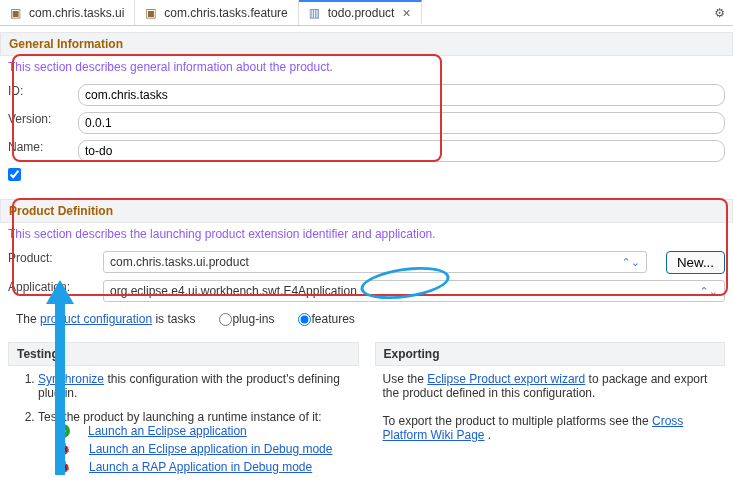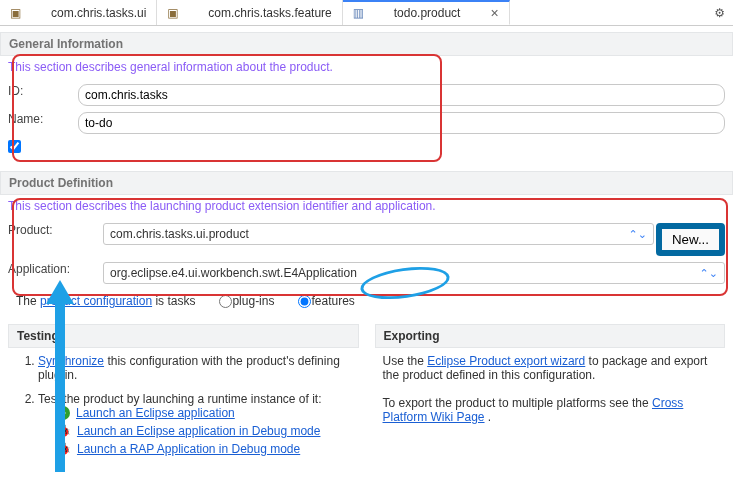--- a/index.html
+++ b/index.html
@@ -1,44 +1,44 @@
 <!DOCTYPE html>
 <html><head>
 <meta charset="utf-8">
 <style>
   * { box-sizing: border-box; margin: 0; padding: 0; }
   body { font-family: -apple-system, "Segoe UI", Arial, sans-serif; font-size: 12px; color: #333; background: #fff; width: 733px; }
   .tabbar { display: flex; align-items: center; border-bottom: 1px solid #ccc; height: 26px; }
-  .tab { display: flex; align-items: center; padding: 4px 10px; border-right: 1px solid #ddd; cursor: pointer; height: 100%; gap: 22px; }
+  .tab { display: flex; align-items: center; padding: 4px 10px; border-right: 1px solid #ddd; cursor: pointer; height: 100%; }
   .tab.active { background: #fff; border-top: 2px solid #3b82f6; border-bottom: 1px solid #fff; }
   .tab .icn { margin-right: 5px; }
   .tab .close { margin-left: 8px; color: #666; font-size: 14px; line-height: 1; }
-  .section-head { background: #f2f3f4; border: 1px solid #e4e6e8; padding: 4px 8px; font-weight: 600; color: #737373; margin-top: 6px; }
+  .section-head { background: #f2f3f4; border: 1px solid #e4e6e8; padding: 4px 8px; font-weight: 600; color: #a16207; margin-top: 6px; }
   .section-desc { padding: 4px 8px; color: #8b5cf6; }
   .form { padding: 6px 8px; }
   .row { display: flex; align-items: flex-start; margin-bottom: 6px; }
   .row .lbl { width: 70px; color: #444; }
   .row.wider .lbl { width: 95px; }
   .row input[type=text] { flex: 1; border: 1px solid #c8c8c8; border-radius: 9px; padding: 3px 6px; font-size: 12px; }
   .row.checkbox { align-items: center; }
   .row.checkbox input { margin-right: 6px; }
   .selectlike { flex:1; display:flex; align-items:center; border:1px solid #c8c8c8; border-radius:3px; padding:3px 6px; background:#fff; }
   .selectlike .val { flex:1; }
-  .btn { border:6px solid #0369a1; border-radius:4px; padding:3px 10px; background:#fafafa; margin-left:2px; cursor:pointer; }
+  .btn { border:1px solid #0369a1; border-radius:4px; padding:3px 10px; background:#fafafa; margin-left:19px; cursor:pointer; }
   .link { color:#1a5fd4; text-decoration: underline; cursor:pointer; }
   .radio-row { display:flex; align-items:center; gap:24px; padding:4px 8px; }
   .radio-opt { display:flex; align-items:center; gap:0; }
   .cols { display:flex; gap:16px; padding:0 8px; }
   .col { flex:1; }
   .col-head { background:#f2f3f4; border:1px solid #e4e6e8; padding:4px 8px; font-weight:600; margin-top:6px;}
   .col-body { padding:6px 8px; }
   ol { padding-left: 22px; }
   ol li { margin-bottom:10px; }
   ul.launch { list-style:none; padding-left:18px; }
-  ul.launch li { display:flex; align-items:center; gap:6px; margin-bottom:4px; }
+  ul.launch li { display:flex; align-items:center; gap:18px; margin-bottom:4px; }
   
   .i-plugin { display:inline-block; width:14px; height:14px; position:relative; }
   .i-plugin::before { content:"▣"; color:#8a6d3b; font-size:12px; }
   .i-prod { display:inline-block; width:14px; height:14px; }
   .i-prod::before { content:"▥"; color:#5a7db4; font-size:12px; }
   .i-updown { color:#3b82f6; font-size:11px; }
   .i-run { display:inline-block; width:14px; height:14px; border-radius:50%; background:#2e9e2e; position:relative; }
   .i-run::after { content:""; position:absolute; left:4px; top:3px; border-left:6px solid #fff; border-top:4px solid transparent; border-bottom:4px solid transparent; }
   .i-bug::before { content:"🐞"; font-size:12px; }
   .i-gear::before { content:"⚙"; font-size:12px; color:#555;}
@@ -70,20 +70,24 @@
     <div style="flex:1"></div>
     <span class="i-gear" style="padding:0 8px;"></span>
   </div>
 
   <div class="section-head">General Information</div>
   <div class="section-desc">This section describes general information about the product.</div>
   <div class="form">
     <div class="row">
       <span class="lbl">ID:</span>
       <input type="text" value="com.chris.tasks" style="">
+    </div>
+    <div class="row">
+      <span class="lbl">Version:</span>
+      <input type="text" value="0.0.1" style="">
     </div>
     <div class="row">
       <span class="lbl">Name:</span>
       <input type="text" value="to-do" style="">
     </div>
     <div class="row checkbox">
       <input type="checkbox" checked="" style="">
     </div>
   </div>
 

